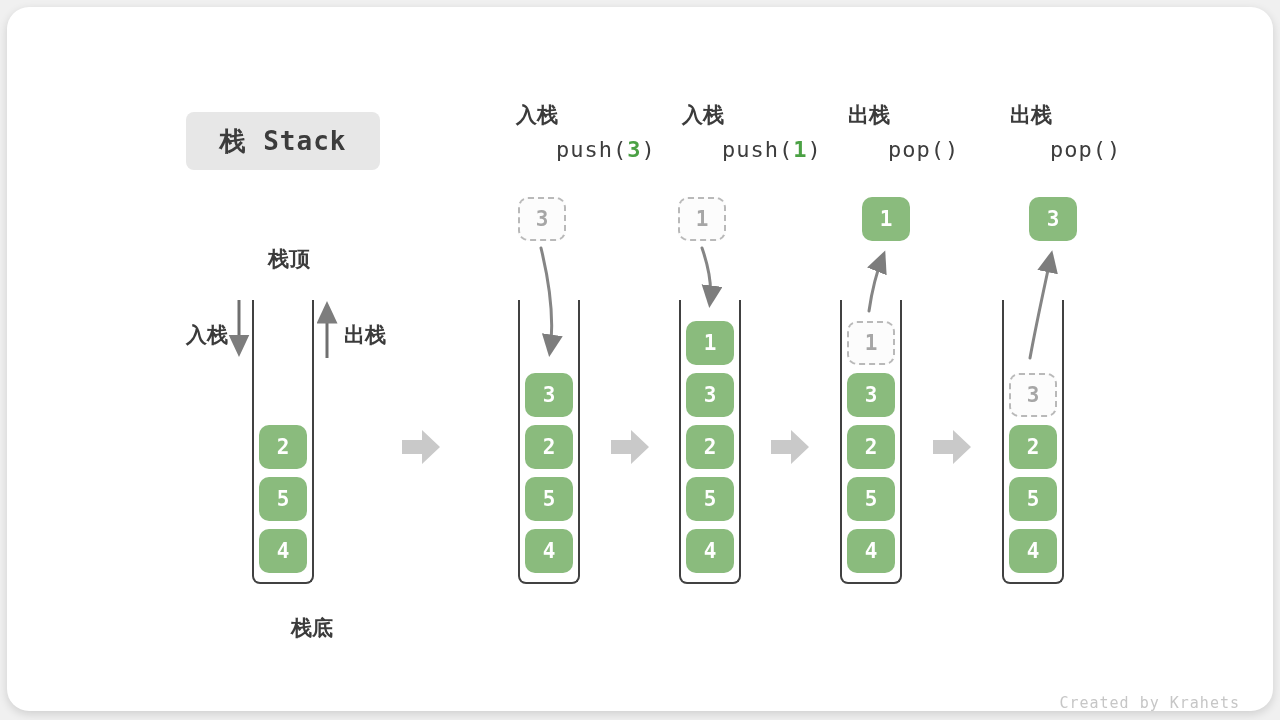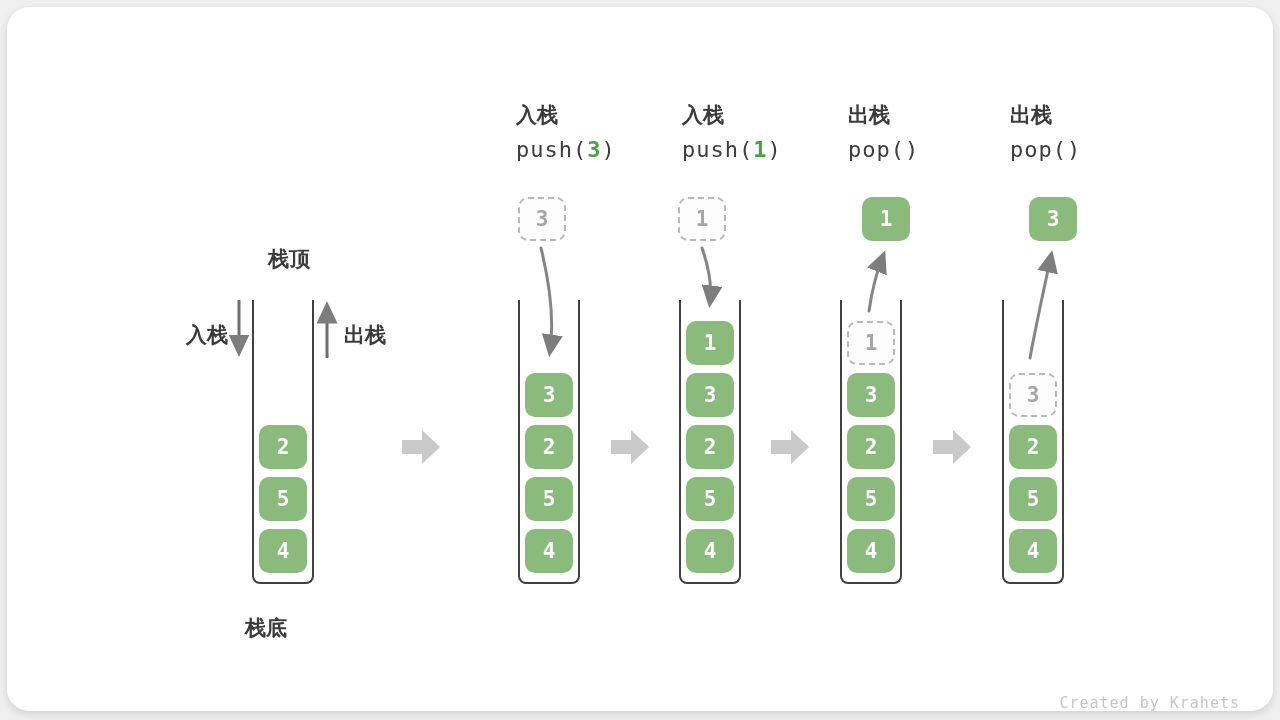--- a/index.html
+++ b/index.html
@@ -34,20 +34,21 @@
     letter-spacing: 1px;
   }
 
   
   .op-header { position: absolute; top: 104px; width: 160px; }
   .op-label { font-size: 21px; font-weight: 700; color: #3b3b3b; line-height: 1; margin-bottom: 14px; }
   .op-code {
     font-family: "DejaVu Sans Mono", monospace;
     font-size: 22px; color: #3d3d3d; line-height: 1;
     letter-spacing: 1px;
+    margin-left: 40px;
   }
   .op-code .arg { color: #4ba144; font-weight: 700; }
 
   
   .side-label {
     position: absolute;
     font-size: 21px; font-weight: 700; color: #3b3b3b;
     width: 100px; text-align: center;
   }
 
@@ -94,40 +95,43 @@
 
   svg.overlay { position: absolute; left: 0; top: 0; z-index: 2; pointer-events: none; }
 </style>
 </head>
 <body>
 
 <div class="card"></div>
 
 <div class="layer">
 
+  <div class="title-box">
+    <span>栈 Stack</span>
+  </div>
 
   <div class="op-header" style="left:516px">
     <div class="op-label">入栈</div>
     <div class="op-code"><span>push(</span><span class="arg">3</span><span>)</span></div>
   </div>
   <div class="op-header" style="left:682px">
     <div class="op-label">入栈</div>
     <div class="op-code"><span>push(</span><span class="arg">1</span><span>)</span></div>
   </div>
   <div class="op-header" style="left:848px">
     <div class="op-label">出栈</div>
     <div class="op-code"><span>pop(</span><span class="arg"></span><span>)</span></div>
   </div>
   <div class="op-header" style="left:1010px">
     <div class="op-label">出栈</div>
     <div class="op-code"><span>pop(</span><span class="arg"></span><span>)</span></div>
   </div>
 
   <div class="side-label" style="left:239px; top:245px;">栈顶</div>
-  <div class="side-label" style="left:216px; top:614px;">栈底</div>
+  <div class="side-label" style="left:233px; top:614px;text-align:right;">栈底</div>
   <div class="side-label" style="left:148px; top:321px; width:80px; text-align:right;">入栈</div>
   <div class="side-label" style="left:344px; top:321px; width:80px; text-align:left;">出栈</div>
 
   <div class="stack-container" style="left:252px"></div>
   <div class="stack-container" style="left:518px"></div>
   <div class="stack-container" style="left:679px"></div>
   <div class="stack-container" style="left:840px"></div>
   <div class="stack-container" style="left:1002px"></div>
 
   <div class="cell green r3" style="left:259px">2</div>

